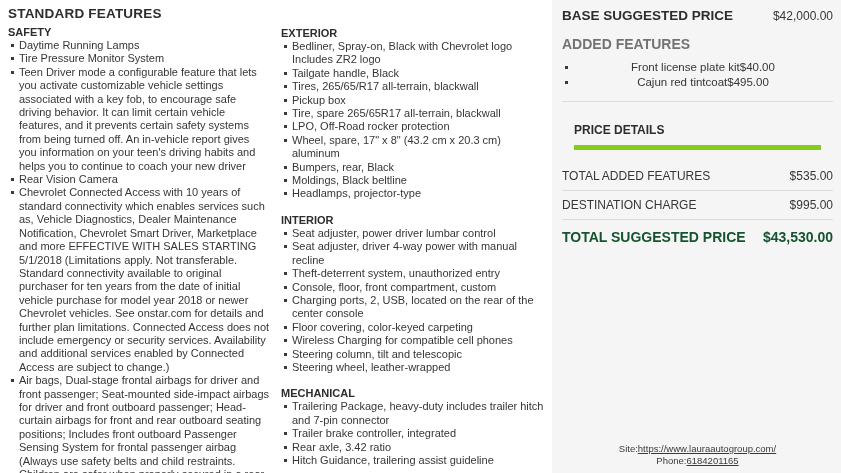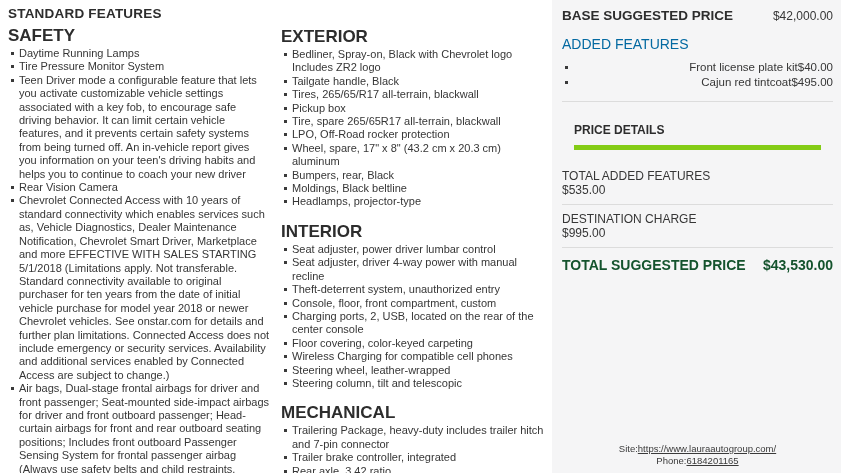--- a/index.html
+++ b/index.html
@@ -8,44 +8,44 @@
     font-family:"Liberation Sans",sans-serif;
     color:#333;background:#fff;
     -webkit-font-smoothing:antialiased;
   }
   .page{position:relative;width:841px;height:473px;overflow:hidden;background:#fff;padding-left:44px;}
 
   
   .col1{position:absolute;left:8px;top:6px;width:262px;}
   .col2{position:absolute;left:281px;top:27px;width:270px;}
   .page-title{font-size:13.5px;font-weight:700;color:#2d2d2d;margin:0 0 5px 0;letter-spacing:.2px;}
-  .sec-heading{font-size:17px;font-weight:700;color:#2d2d2d;margin:13px 0 1px 0;}
+  .sec-heading{font-size:11px;font-weight:700;color:#2d2d2d;margin:13px 0 1px 0;}
   [data-sections] .sec-heading:first-child{margin-top:0;}
   .col1 .sec-heading:first-child{margin-top:5px;}
   .feature-list{list-style:none;margin:1px 0 0 0;padding:0;font-size:11px;line-height:13.4px;color:#363636;}
   .feature-item{position:relative;padding-left:11px;}
   .feature-item::before{content:"";position:absolute;left:3px;top:5px;width:3px;height:3px;background:#3a3a3a;}
 
   
   .pricing-panel{
     position:absolute;left:552px;top:0;width:289px;height:473px;
     background:#f5f5f6;box-sizing:border-box;
     padding:8px 8px 6px 10px;
     display:flex;flex-direction:column;
   }
   .price-top-row{display:flex;justify-content:space-between;align-items:baseline;margin-bottom:13px;}
   .price-top-label{font-size:13.5px;font-weight:700;color:#2d2d2d;}
   .price-top-value{font-size:12px;color:#363636;}
-  .added-heading{font-size:14px;font-weight:400;color:#0369a1;margin:0 0 8px 0;}
+  .added-heading{font-size:14px;font-weight:700;color:#737373;margin:0 0 8px 0;}
   .price-bullets{list-style:none;margin:0;padding:0;font-size:11.5px;color:#363636;}
-  .price-bullet-row{display:flex;justify-content:flex-end;position:relative;padding-left:11px;line-height:15px;}
+  .price-bullet-row{display:flex;justify-content:center;position:relative;padding-left:11px;line-height:15px;}
   .price-bullet-row::before{content:"";position:absolute;left:3px;top:6px;width:3px;height:3px;background:#3a3a3a;}
   .divider{border:none;border-top:1px solid #dcdcdc;margin:11px 0 9px 0;}
   .details-heading{font-size:12px;font-weight:700;color:#2d2d2d;padding:0 0 8px 0;border-bottom:5px solid #84cc16;margin:12px;}
-  .price-row{display:flex;justify-content:space-between;font-size:12px;color:#363636;padding:7px 0;border-bottom:1px solid #dcdcdc;flex-direction:column;}
+  .price-row{display:flex;justify-content:space-between;font-size:12px;color:#363636;padding:7px 0;border-bottom:1px solid #dcdcdc;}
   .total-row{display:flex;justify-content:space-between;font-size:14px;font-weight:700;color:#14532d;padding:9px 0 0 0;}
   .panel-footer{margin-top:auto;text-align:center;font-size:9.5px;line-height:12px;color:#3a3a3a;}
   .panel-footer a{color:#3a3a3a;}
 </style>
 </head>
 <body>
 
 <div class="page">
 
   <div class="col1">
@@ -79,22 +79,22 @@
       </ul>
       <h3 class="sec-heading">INTERIOR</h3>
       <ul class="feature-list">
         <li class="feature-item">Seat adjuster, power driver lumbar control</li>
         <li class="feature-item">Seat adjuster, driver 4-way power with manual recline</li>
         <li class="feature-item">Theft-deterrent system, unauthorized entry</li>
         <li class="feature-item">Console, floor, front compartment, custom</li>
         <li class="feature-item">Charging ports, 2, USB, located on the rear of the center console</li>
         <li class="feature-item">Floor covering, color-keyed carpeting</li>
         <li class="feature-item">Wireless Charging for compatible cell phones</li>
+        <li class="feature-item">Steering column, tilt and telescopic</li>
         <li class="feature-item">Steering wheel, leather-wrapped</li>
-        <li class="feature-item">Steering column, tilt and telescopic</li>
       </ul>
       <h3 class="sec-heading">MECHANICAL</h3>
       <ul class="feature-list">
         <li class="feature-item">Trailering Package, heavy-duty includes trailer hitch and 7-pin connector</li>
         <li class="feature-item">Trailer brake controller, integrated</li>
         <li class="feature-item">Rear axle, 3.42 ratio</li>
         <li class="feature-item">Hitch Guidance, trailering assist guideline</li>
       </ul>
     </div>
 

